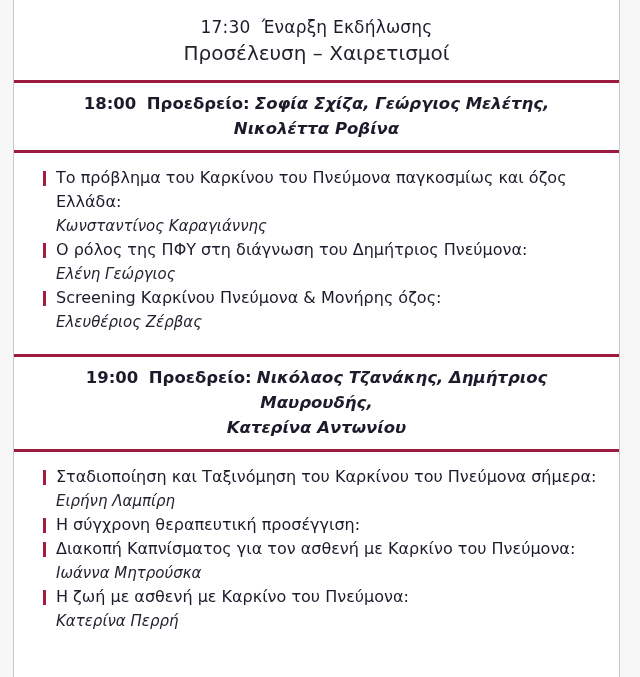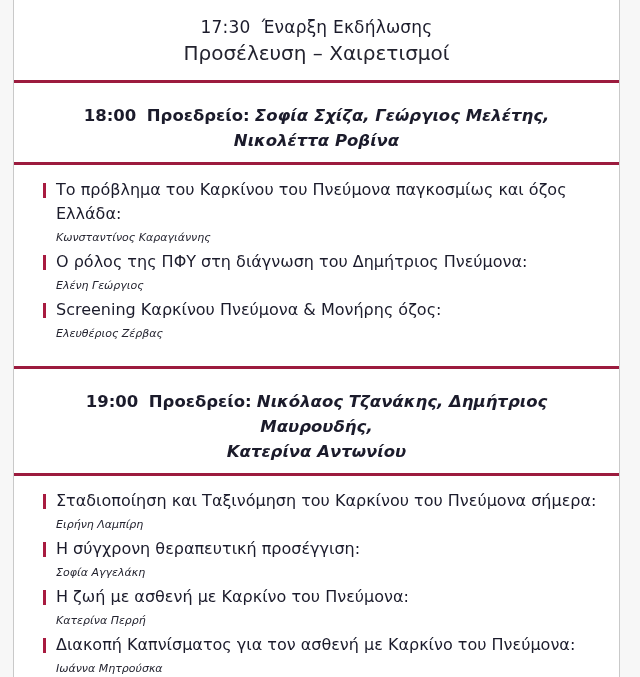--- a/index.html
+++ b/index.html
@@ -56,21 +56,21 @@
   }
 
   
   .rule {
     height: 3px;
     background: #9c1b3e;
     width: 100%;
   }
   .session-head {
     text-align: center;
-    padding: 20px 18px 9px 18px;
+    padding: 8px 18px 9px 18px;
     box-sizing: border-box;
   }
   .session-head .hd-line {
     font-size: 16.5px;
     line-height: 25px;
     color: #1b1b2b;
   }
   .sess-time {
     font-weight: bold;
     white-space: pre;
@@ -98,21 +98,21 @@
     width: 3px;
     height: 15px;
     background: #a81b40;
   }
   .talk-title {
     font-size: 16px;
     color: #1b1b2b;
     line-height: 24px;
   }
   .talk-speaker {
-    font-size: 11px;
+    font-size: 15px;
     font-style: italic;
     color: #23232f;
     line-height: 24px;
   }
   .gap-pre-head { height: 20px; }
   .spacer-after-opening { height: 14px; }
 </style>
 </head>
 <body>
 
@@ -162,28 +162,27 @@
 
     <div class="talks">
       <div class="talk">
         <span class="bar"></span>
         <div class="talk-title">Σταδιοποίηση και Ταξινόμηση του Καρκίνου του Πνεύμονα σήμερα:</div>
         <div class="talk-speaker">Ειρήνη Λαμπίρη</div>
       </div>
       <div class="talk">
         <span class="bar"></span>
         <div class="talk-title">Η σύγχρονη θεραπευτική προσέγγιση:</div>
-        <div class="talk-speaker">Σοφία Αγγελάκη</div>
+      </div>
+      <div class="talk">
+        <span class="bar"></span>
+        <div class="talk-title">Διακοπή Καπνίσματος για τον ασθενή με Καρκίνο του Πνεύμονα:</div>
+        <div class="talk-speaker">Ιωάννα Μητρούσκα</div>
       </div>
       <div class="talk">
         <span class="bar"></span>
         <div class="talk-title">Η ζωή με ασθενή με Καρκίνο του Πνεύμονα:</div>
         <div class="talk-speaker">Κατερίνα Περρή</div>
-      </div>
-      <div class="talk">
-        <span class="bar"></span>
-        <div class="talk-title">Διακοπή Καπνίσματος για τον ασθενή με Καρκίνο του Πνεύμονα:</div>
-        <div class="talk-speaker">Ιωάννα Μητρούσκα</div>
       </div>
     </div>
 
   </div>
 </div>
 
 </body></html>

